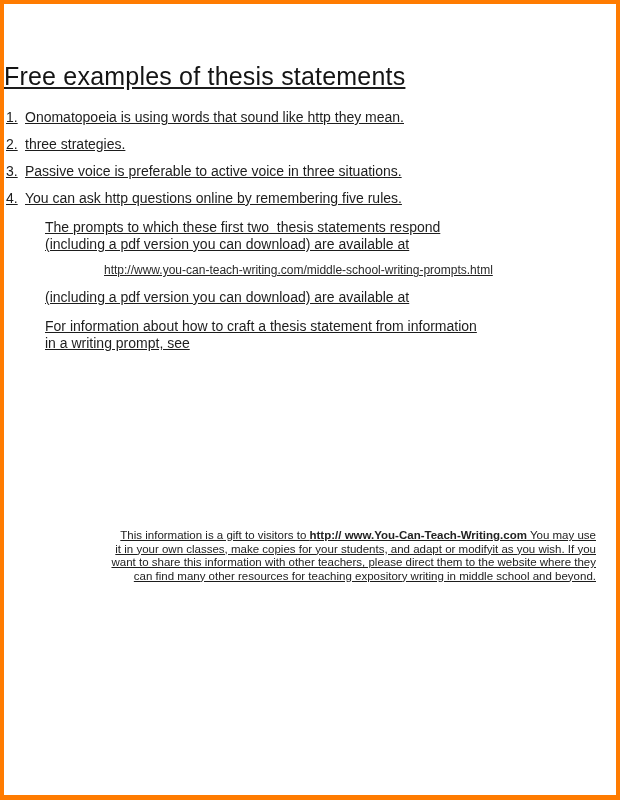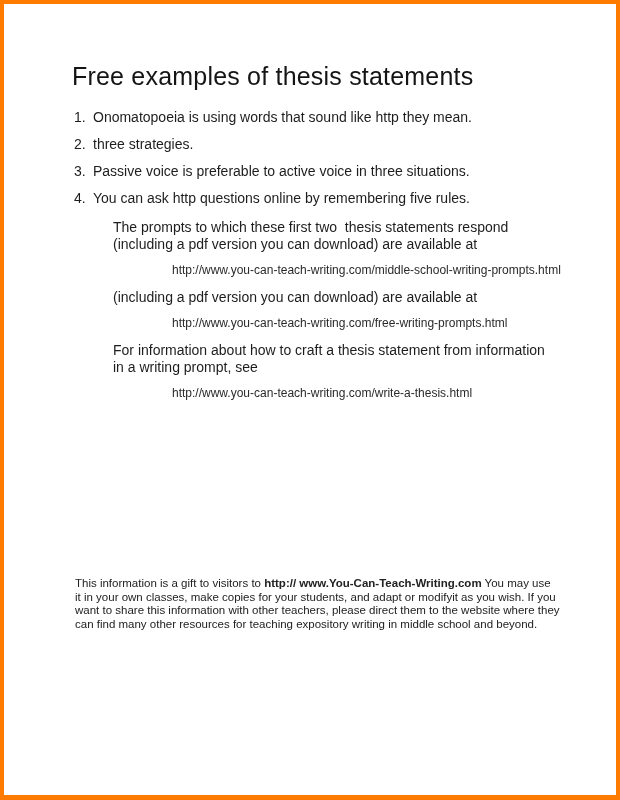--- a/index.html
+++ b/index.html
@@ -8,22 +8,22 @@
     height: 800px;
     box-sizing: border-box;
     background: #ffffff;
     border: 4px solid #ff7b00;
     border-bottom-width: 5px;
     font-family: "Liberation Sans", "DejaVu Sans", sans-serif;
     color: #1d1d1d;
     overflow: hidden;
   }
   .content {
-    padding-left: 68px;
     padding-right: 20px;
+    text-decoration: underline;
   }
   .title {
     font-size: 25px;
     font-weight: 400;
     line-height: 30px;
     margin: 57px 0 18px 0;
     color: #141414;
     letter-spacing: 0.2px;
   }
   .item {
@@ -48,20 +48,21 @@
     font-size: 12px;
     line-height: 14px;
     color: #2a2a2a;
     white-space: pre;
   }
   .footer {
     margin: 177px 0 0 3px;
     font-size: 11.5px;
     line-height: 13.5px;
     color: #222222;
+    text-align: right;
   }
   .fline { display: block; white-space: pre; }
   .fline span, .fline b { white-space: pre; }
   .fline b { font-weight: 700; }
 </style>
 </head>
 <body>
 
 <div class="content">
 
@@ -96,27 +97,25 @@
 
   <div class="note">
     <span class="line">The prompts to which these first two  thesis statements respond</span>
     <span class="line">(including a pdf version you can download) are available at</span>
   </div>
   <span class="link-line">http://www.you-can-teach-writing.com/middle-school-writing-prompts.html</span>
 
   <div class="note">
     <span class="line">(including a pdf version you can download) are available at</span>
   </div>
-  <span class="link-line">http://www.you-can-teach-writing.com/free-writing-prompts.html</span>
 
   <div class="note">
     <span class="line">For information about how to craft a thesis statement from information</span>
     <span class="line">in a writing prompt, see</span>
   </div>
-  <span class="link-line">http://www.you-can-teach-writing.com/write-a-thesis.html</span>
 
   <div class="footer">
     <span class="fline"><span>This information is a gift to visitors to </span><b>http:// www.You-Can-Teach-Writing.com</b><span> You may use</span></span>
     <span class="fline">it in your own classes, make copies for your students, and adapt or modifyit as you wish. If you</span>
     <span class="fline">want to share this information with other teachers, please direct them to the website where they</span>
     <span class="fline">can find many other resources for teaching expository writing in middle school and beyond.</span>
   </div>
 
 </div>
 

